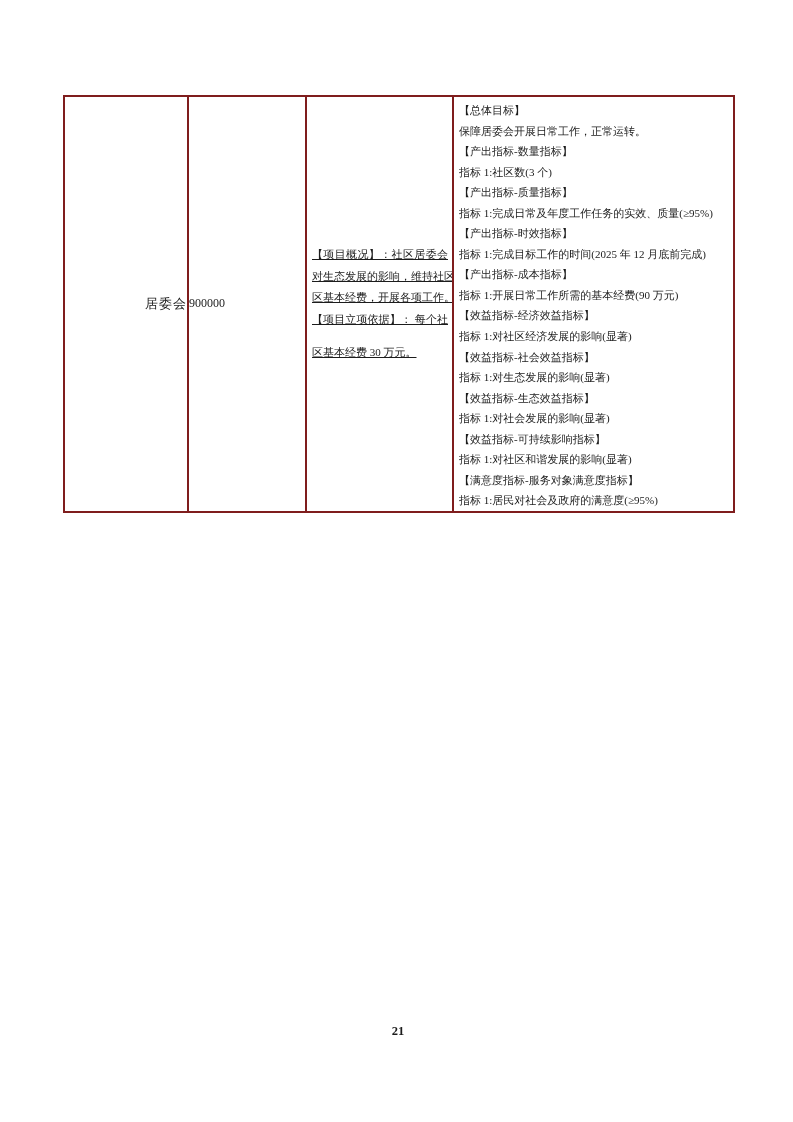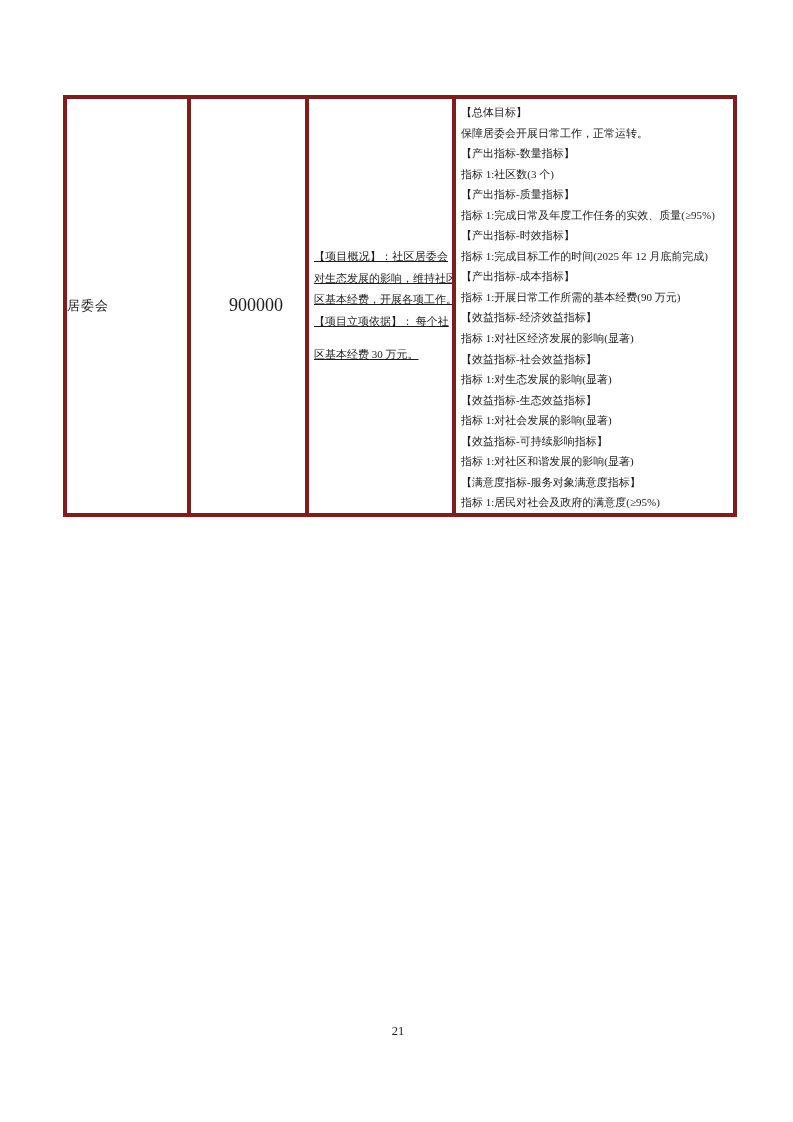--- a/index.html
+++ b/index.html
@@ -12,34 +12,34 @@
     overflow: hidden;
   }
   .doc-table {
     position: absolute;
     left: 63px; top: 95px;
     width: 670px; height: 417px;
     border-collapse: collapse;
     table-layout: fixed;
   }
   .doc-table td {
-    border: 4px solid #7f1d1d;
+    border: 2px solid #7f1d1d;
     vertical-align: middle;
     overflow: hidden;
   }
   td.col-name {
     width: 124px;
-    text-align: left;
+    text-align: right;
     font-size: 13px;
     letter-spacing: 1px;
   }
   td.col-amount {
     width: 118px;
-    text-align: right;
-    font-size: 18px;
+    text-align: left;
+    font-size: 12px;
     padding-right: 22px;
   }
   td.col-overview {
     width: 147px;
     padding: 0 4px 0 5px;
     font-size: 11px;
     text-decoration: underline;
   }
   td.col-indicators {
     width: 281px;
@@ -62,20 +62,21 @@
     line-height: 20.55px;
     white-space: nowrap;
   }
   .page-number {
     position: absolute;
     left: 63px; top: 1024px;
     width: 670px;
     text-align: center;
     font-size: 12.5px;
     color: #1c1c1c;
+    font-weight: bold;
   }
 </style>
 </head>
 <body>
 
 <table class="doc-table">
   <tbody>
       <tr>
     <td class="col-name">
       <span>居委会</span>

